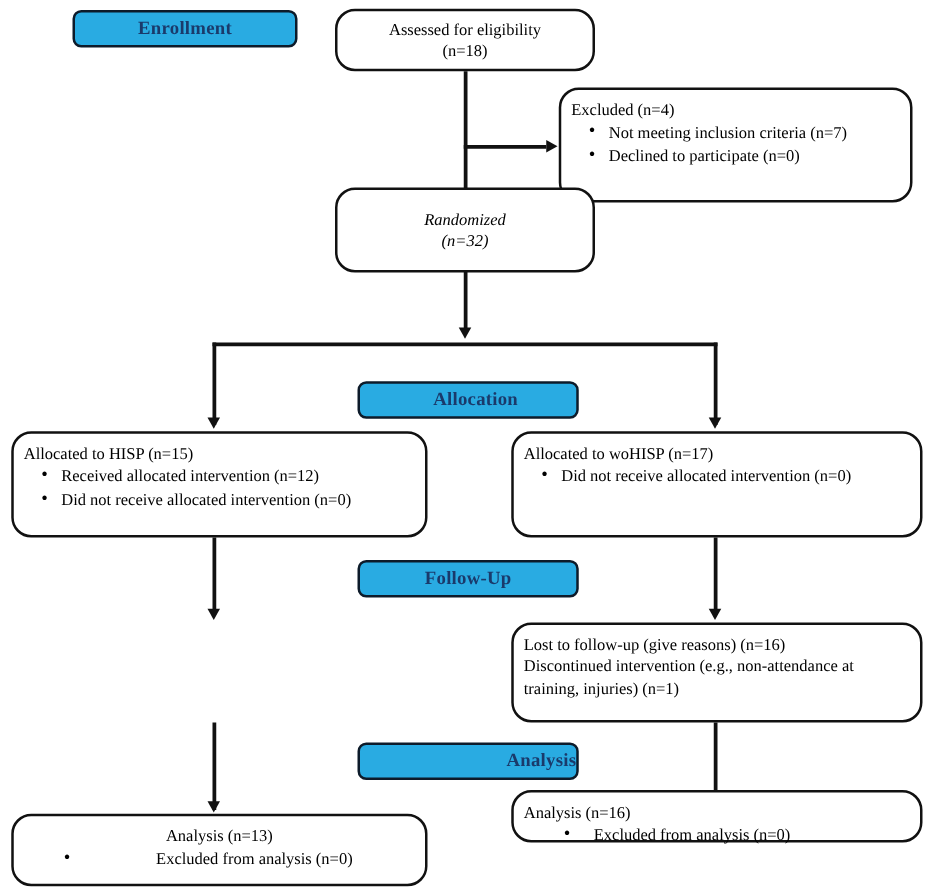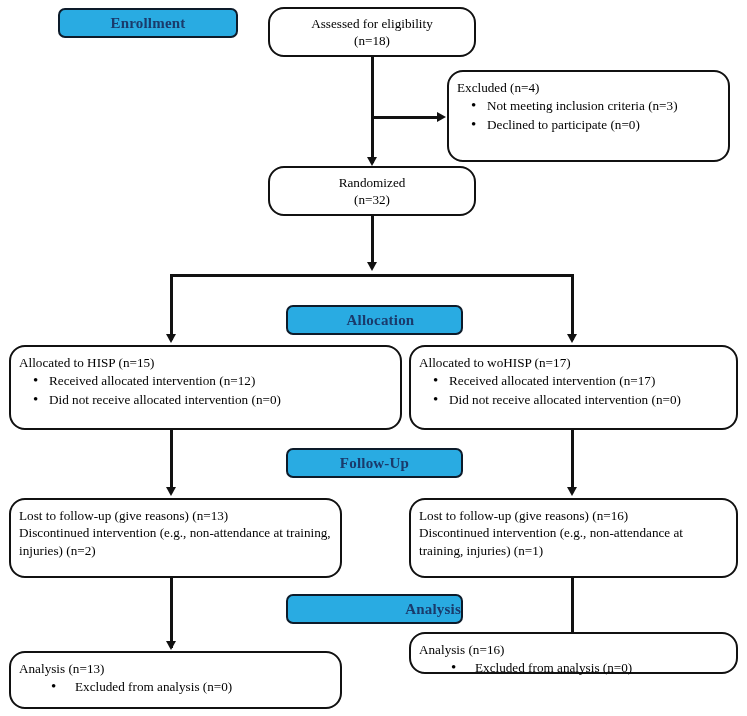--- a/index.html
+++ b/index.html
@@ -132,92 +132,87 @@
 
   <div class="vline" style="left:371px; top:57px; height:106px;"></div>
   <div class="arrow-down" style="left:367px; top:157px;"></div>
 
   <div class="hline" style="left:371px; top:116px; width:66px;"></div>
   <div class="arrow-right" style="left:437px; top:112px;"></div>
 
   <div class="node-box" style="left:447px; top:70px; width:283px; height:92px;">
     <span class="line">Excluded (n=4)</span>
     <ul class="bullets">
-      <li>Not meeting inclusion criteria (n=3)</li>
+      <li>Not meeting inclusion criteria (n=7)</li>
       <li>Declined to participate (n=0)</li>
     </ul>
   </div>
 
-  <div class="node-box center-text" style="left:268px; top:166px; width:208px; height:50px;">
+  <div class="node-box center-text" style="left:268px; top:150px; width:208px; height:68px;font-style:italic;">
     <span class="line">Randomized</span>
     <span class="line">(n=32)</span>
   </div>
 
   <div class="vline" style="left:371px; top:216px; height:50px;"></div>
   <div class="arrow-down" style="left:367px; top:262px;"></div>
 
   <div class="hline" style="left:170px; top:274px; width:404px;"></div>
 
   <div class="vline" style="left:170px; top:274px; height:66px;"></div>
   <div class="arrow-down" style="left:166px; top:334px;"></div>
 
   <div class="vline" style="left:571px; top:274px; height:66px;"></div>
   <div class="arrow-down" style="left:567px; top:334px;"></div>
 
   <div class="stage-banner" style="left:286px; top:305px; width:177px; height:30px;padding-left:12px;">
     <span>Allocation</span>
   </div>
 
-  <div class="node-box" style="left:9px; top:345px; width:393px; height:85px;">
+  <div class="node-box" style="left:9px; top:345px; width:333px; height:85px;">
     <span class="line">Allocated to HISP (n=15)</span>
     <ul class="bullets">
       <li>Received allocated intervention (n=12)</li>
       <li>Did not receive allocated intervention (n=0)</li>
     </ul>
   </div>
 
   <div class="node-box" style="left:409px; top:345px; width:329px; height:85px;">
     <span class="line">Allocated to woHISP (n=17)</span>
     <ul class="bullets">
-      <li>Received allocated intervention (n=17)</li>
       <li>Did not receive allocated intervention (n=0)</li>
     </ul>
   </div>
 
   <div class="vline" style="left:170px; top:430px; height:62px;"></div>
   <div class="arrow-down" style="left:166px; top:487px;"></div>
 
   <div class="vline" style="left:571px; top:430px; height:62px;"></div>
   <div class="arrow-down" style="left:567px; top:487px;"></div>
 
   <div class="stage-banner" style="left:286px; top:448px; width:177px; height:30px;">
     <span>Follow-Up</span>
   </div>
 
-  <div class="node-box" style="left:9px; top:498px; width:333px; height:80px;">
-    <span class="line">Lost to follow-up (give reasons) (n=13)</span>
-    <span class="line">Discontinued intervention (e.g., non-attendance at training, injuries) (n=2)</span>
-  </div>
 
   <div class="node-box" style="left:409px; top:498px; width:329px; height:80px;">
     <span class="line">Lost to follow-up (give reasons) (n=16)</span>
     <span class="line">Discontinued intervention (e.g., non-attendance at training, injuries) (n=1)</span>
   </div>
 
   <div class="vline" style="left:170px; top:578px; height:70px;"></div>
   <div class="arrow-down" style="left:166px; top:641px;"></div>
 
   <div class="vline" style="left:571px; top:578px; height:70px;"></div>
   <div class="arrow-down" style="left:567px; top:641px;"></div>
 
   <div class="stage-banner" style="left:286px; top:594px; width:177px; height:30px;justify-content:flex-end;">
     <span>Analysis</span>
   </div>
 
-  <div class="node-box" style="left:9px; top:651px; width:333px; height:58px;">
+  <div class="node-box" style="left:9px; top:651px; width:333px; height:58px;text-align:center;">
     <span class="line">Analysis (n=13)</span>
     <ul class="bullets wide-indent">
       <li>Excluded from analysis (n=0)</li>
     </ul>
   </div>
 
   <div class="node-box" style="left:409px; top:632px; width:329px; height:42px;">
     <span class="line">Analysis (n=16)</span>
     <ul class="bullets wide-indent">
       <li>Excluded from analysis (n=0)</li>

